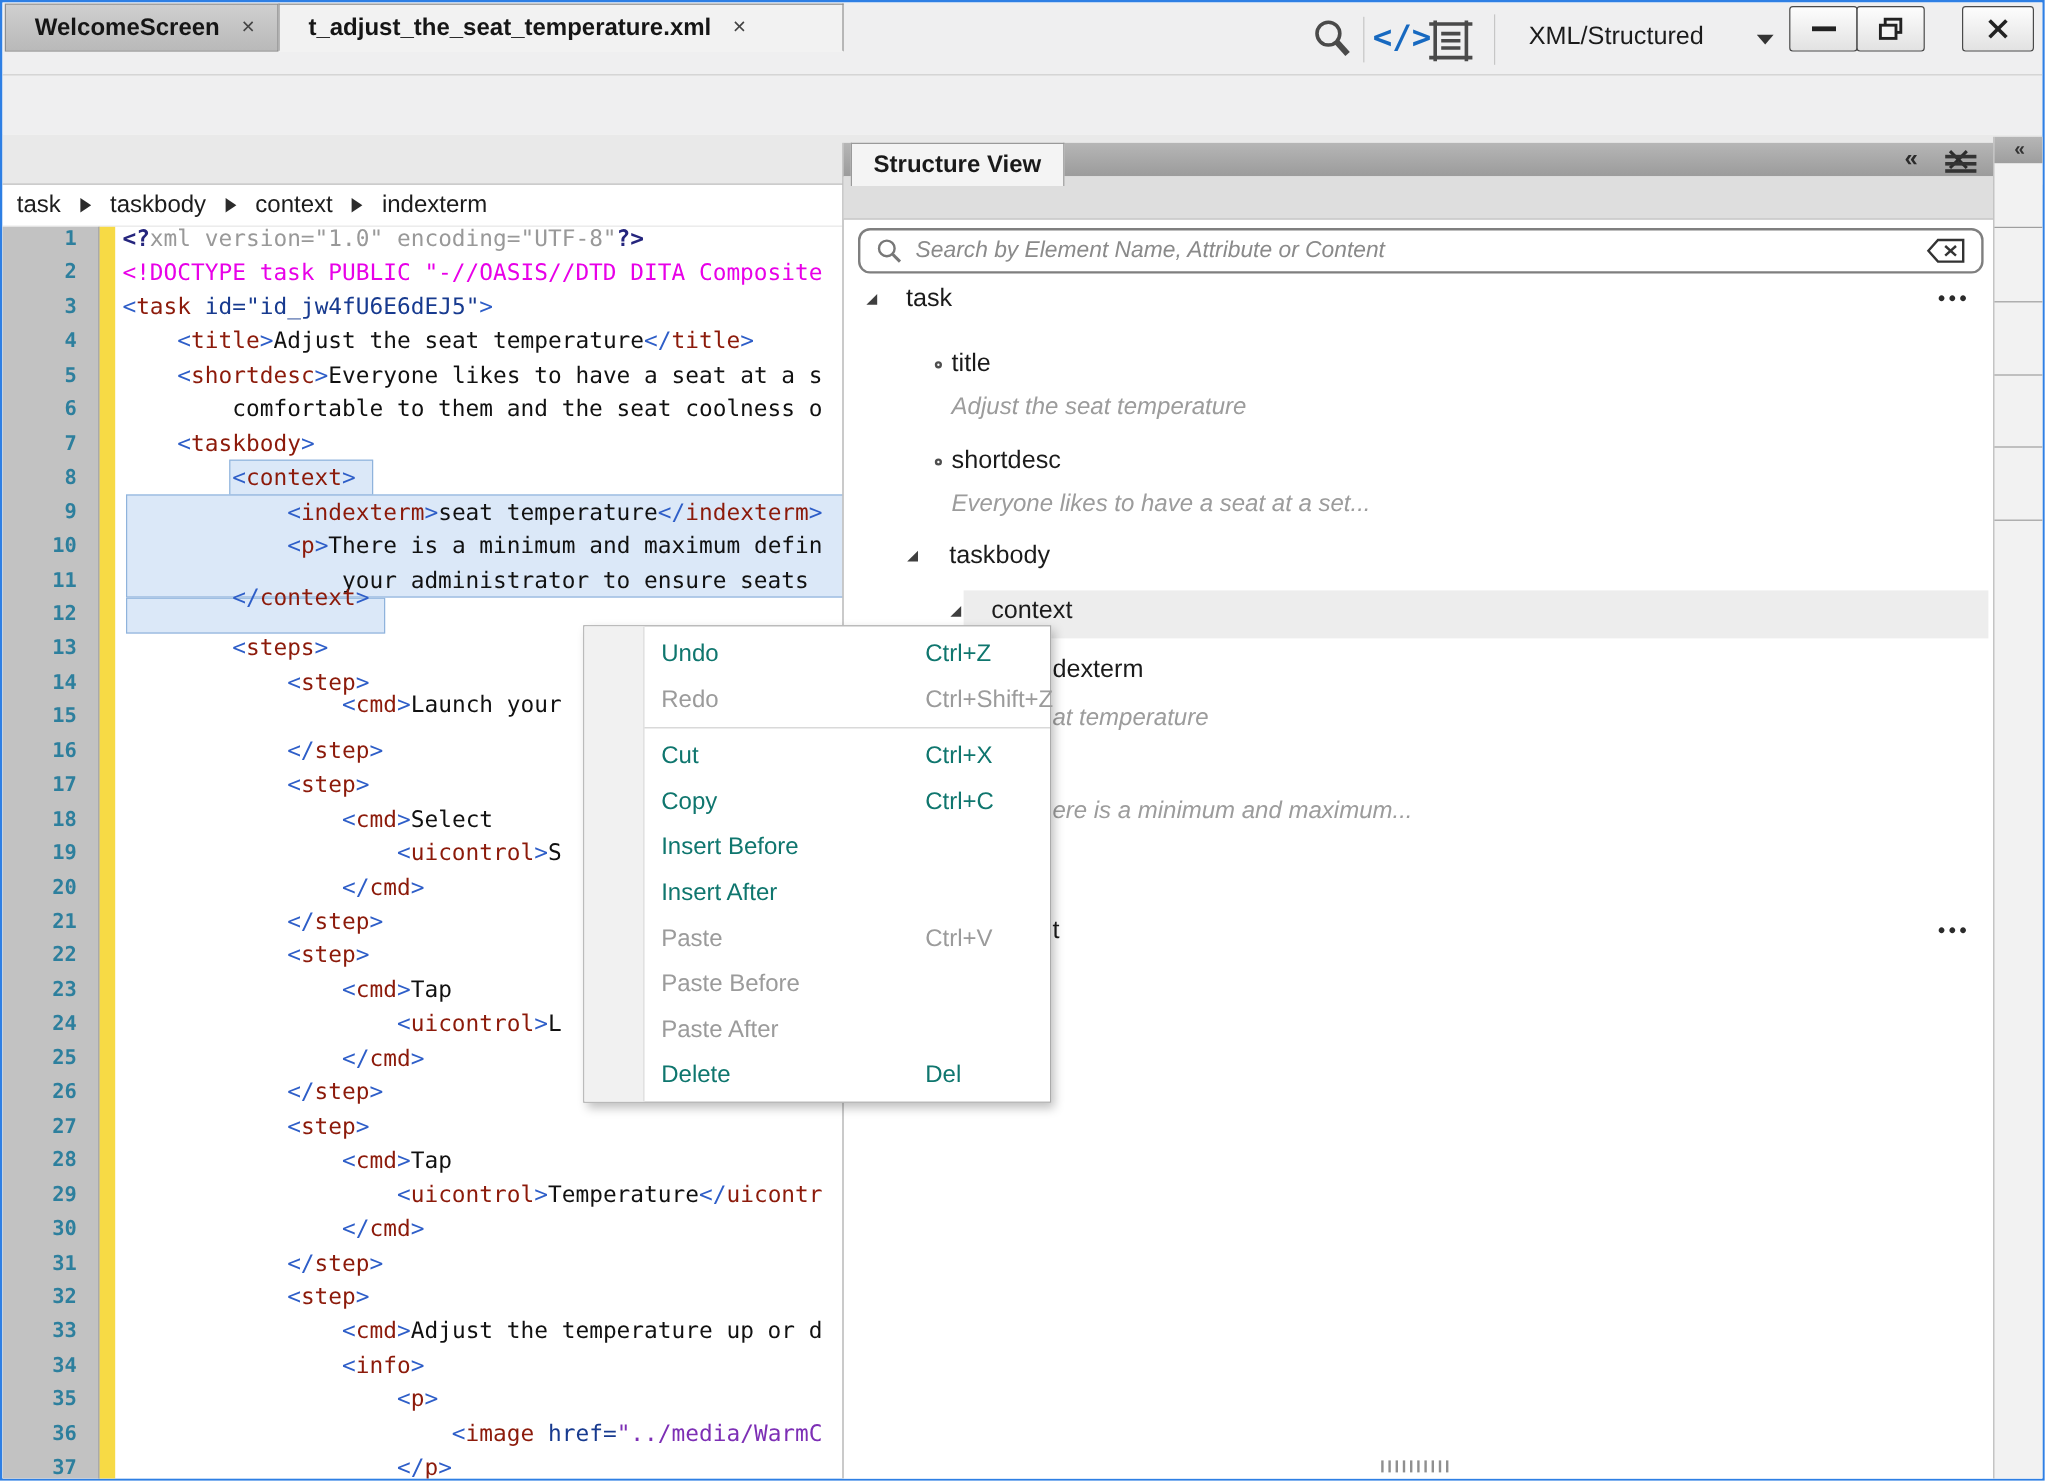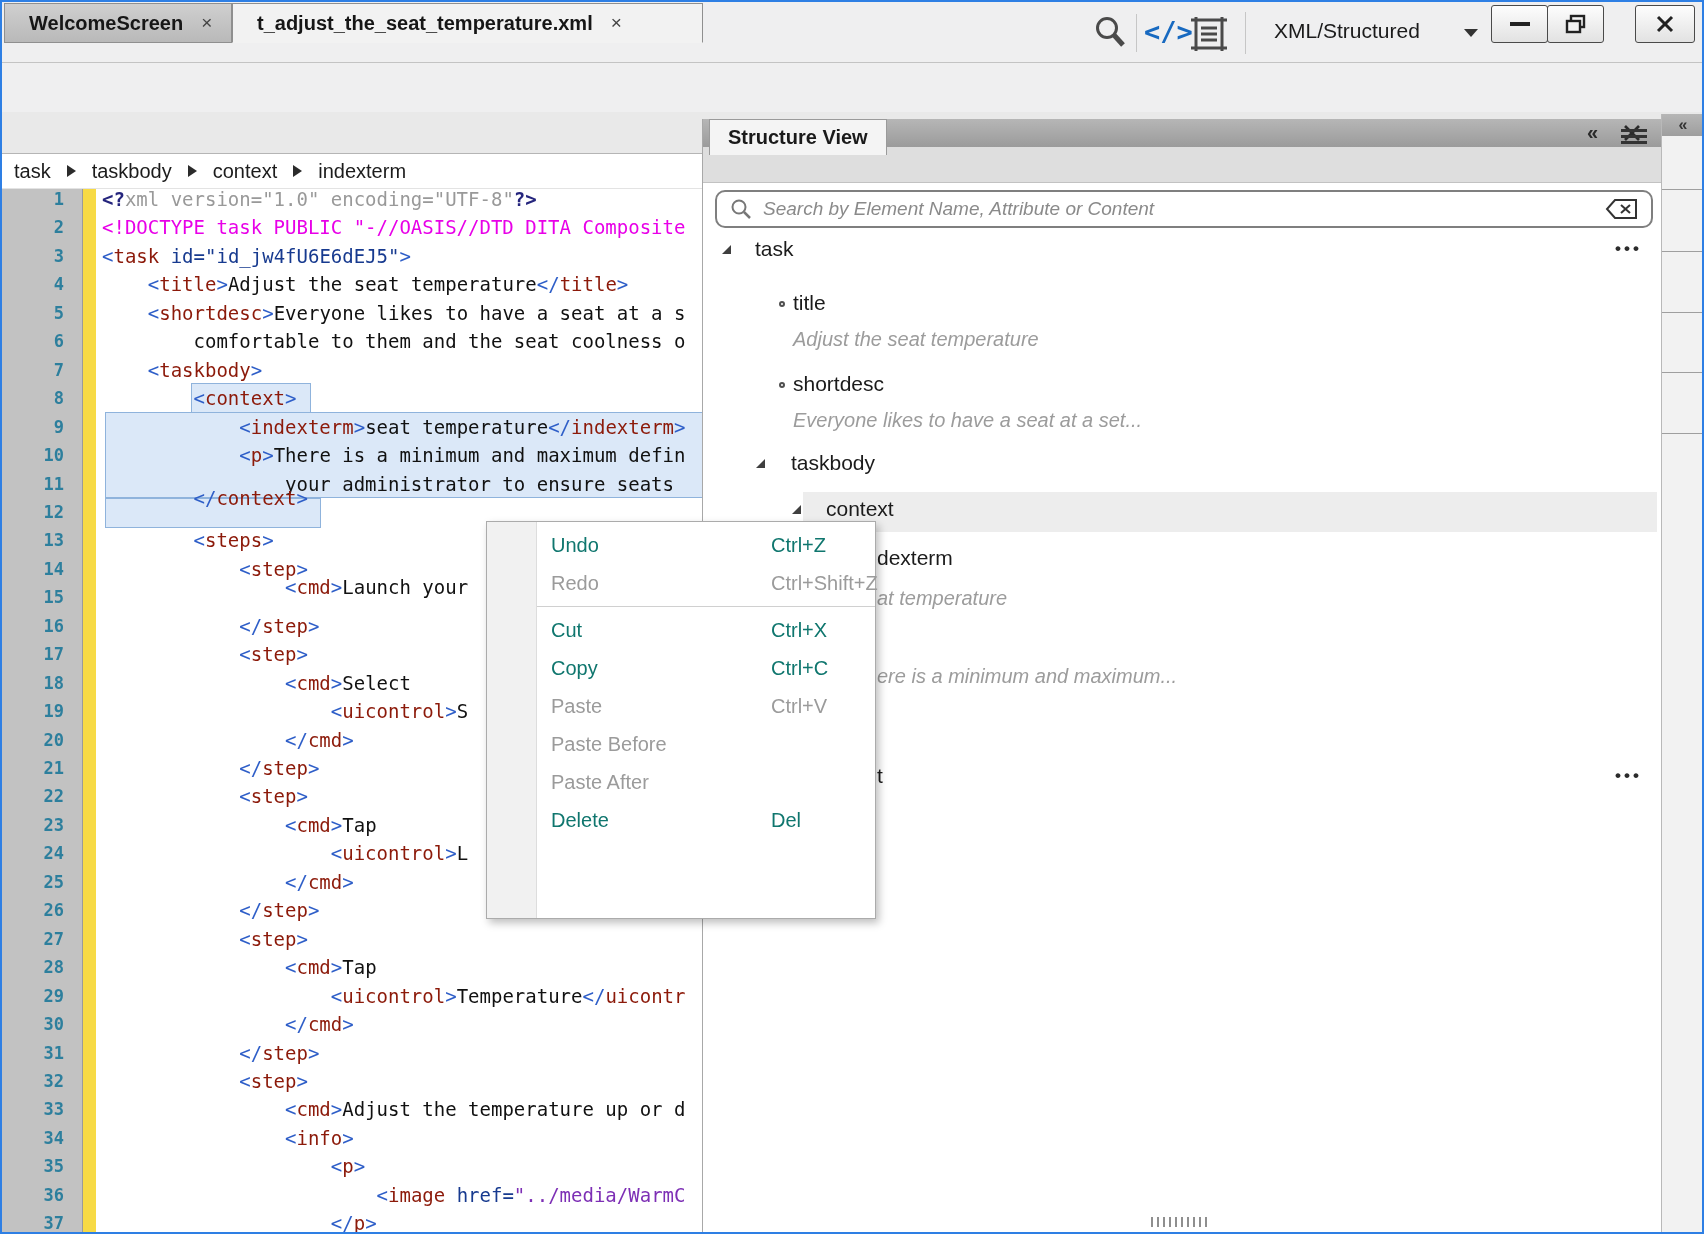--- a/index.html
+++ b/index.html
@@ -336,20 +336,26 @@
         </div>
         <div class="menu-sep"></div>
         <div class="menu-item mi-on">
           <span class="mi-label">Cut</span>
           <span class="mi-sc">Ctrl+X</span>
         </div>
         <div class="menu-item mi-on">
           <span class="mi-label">Copy</span>
           <span class="mi-sc">Ctrl+C</span>
         </div>
+        <div class="menu-item mi-on">
+          <span class="mi-label">Insert Before</span>
+        </div>
+        <div class="menu-item mi-on">
+          <span class="mi-label">Insert After</span>
+        </div>
         <div class="menu-item mi-off">
           <span class="mi-label">Paste</span>
           <span class="mi-sc">Ctrl+V</span>
         </div>
         <div class="menu-item mi-off">
           <span class="mi-label">Paste Before</span>
         </div>
         <div class="menu-item mi-off">
           <span class="mi-label">Paste After</span>
         </div>

